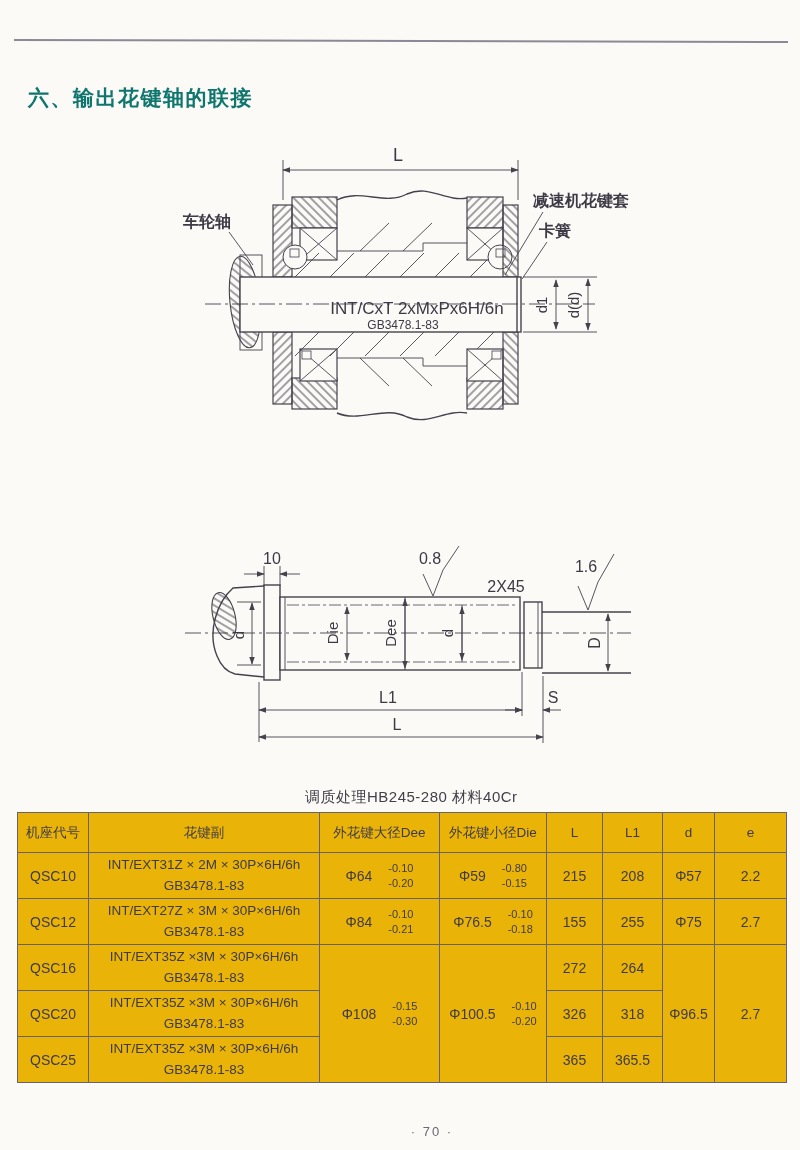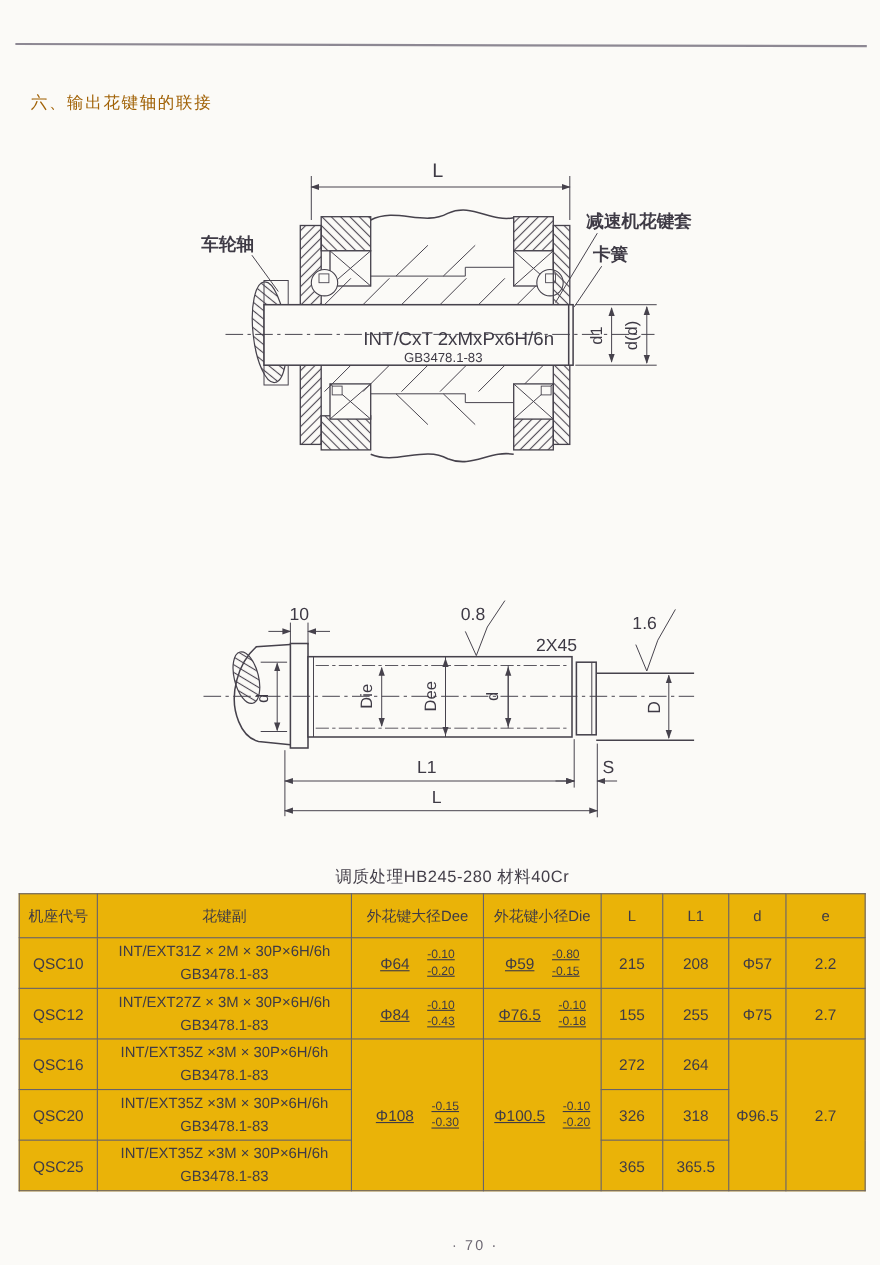--- a/index.html
+++ b/index.html
@@ -3,39 +3,39 @@
 <meta charset="utf-8">
 <style>
   html,body{margin:0;padding:0;}
   body{
     width:800px;height:1150px;position:relative;overflow:hidden;
     background:#fbfaf7;
     font-family:"Liberation Sans",sans-serif;
     color:#46424c;
   }
   .topline{position:absolute;left:14px;top:40px;width:774px;height:2px;background:#8d8893;transform:rotate(.15deg);}
-  .title{position:absolute;left:28px;top:84px;font-size:15px;font-weight:normal;letter-spacing:1.5px;color:#a16207;}
+  .title{position:absolute;left:28px;top:84px;font-size:21px;font-weight:bold;letter-spacing:1.5px;color:#0f766e;}
   .caption{position:absolute;left:305px;top:788px;font-size:15px;letter-spacing:.5px;color:#443f49;}
   .pageno{position:absolute;left:0;top:1124px;width:100%;text-align:center;font-size:13px;color:#6d6873;letter-spacing:2px;padding-left:32px;}
   svg{position:absolute;}
   svg text{fill:#3e3a45;font-family:"Liberation Sans",sans-serif;}
   .ln{stroke:#46424c;stroke-width:1.4;fill:none;}
   .tn{stroke:#46424c;stroke-width:.9;fill:none;}
   .cl{stroke:#46424c;stroke-width:.9;fill:none;stroke-dasharray:16 4 3 4;}
   .pl{stroke:#46424c;stroke-width:.8;fill:none;stroke-dasharray:12 3 3 3;}
   .wh{fill:#fbfaf7;}
   .zhlabel{font-weight:600;font-size:16px;}
   table{position:absolute;left:17px;top:812px;width:770px;border-collapse:collapse;table-layout:fixed;background:#eab308;}
   th,td{border:1px solid #67626c;text-align:center;vertical-align:middle;padding:0;color:#3f3b46;}
   thead tr{height:40px;}
   tbody tr{height:46px;}
   th{font-weight:normal;font-size:13.5px;}
   td{font-size:14px;}
   td.spline{font-size:13.5px;line-height:1.5;}
-  .tol{display:inline-flex;align-items:center;gap:16px;justify-content:center;text-decoration:underline;}
+  .tol{display:inline-flex;align-items:center;gap:16px;justify-content:center;}
   .tolbase{font-size:14px;}
   .tolstack{display:inline-flex;flex-direction:column;font-size:11px;line-height:1.3;text-align:center;}
 </style>
 </head>
 <body>
 
 <div class="topline"></div>
 <div class="title">六、输出花键轴的联接</div>
 
 <svg viewBox="0 0 520 300" width="520" height="300" style="left:145px;top:130px;">
@@ -276,21 +276,21 @@
       <td>QSC12</td>
       <td class="spline">
         <div>INT/EXT27Z × 3M × 30P×6H/6h</div>
         <div>GB3478.1-83</div>
       </td>
       <td>
         <span class="tol">
             <span class="tolbase">Φ84</span>
             <span class="tolstack">
               <span>-0.10</span>
-              <span>-0.43</span>
+              <span>-0.21</span>
             </span>
           </span>
       </td>
       <td>
         <span class="tol">
             <span class="tolbase">Φ76.5</span>
             <span class="tolstack">
               <span>-0.10</span>
               <span>-0.18</span>
             </span>

